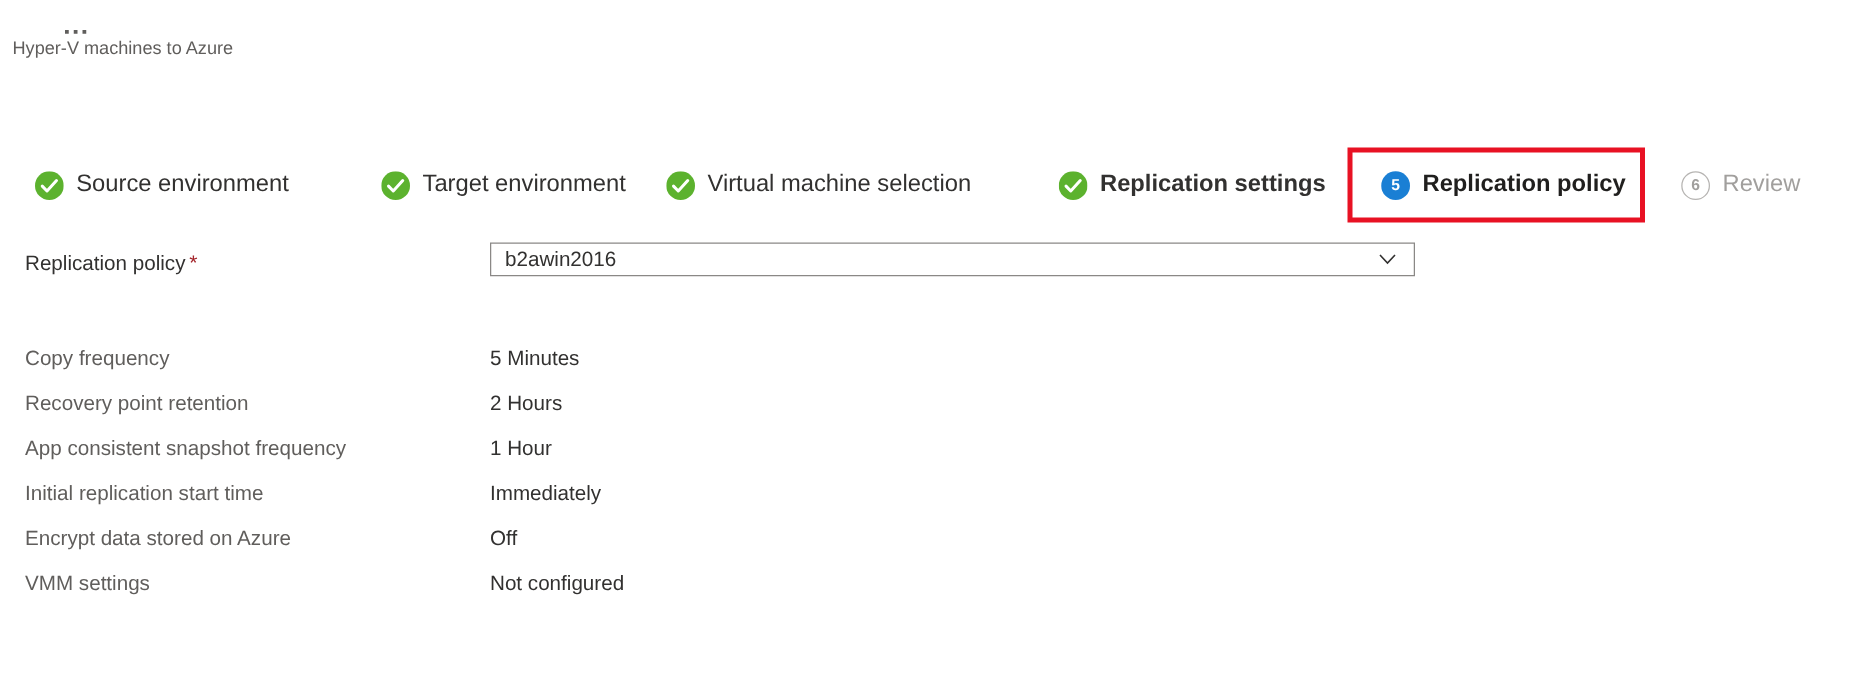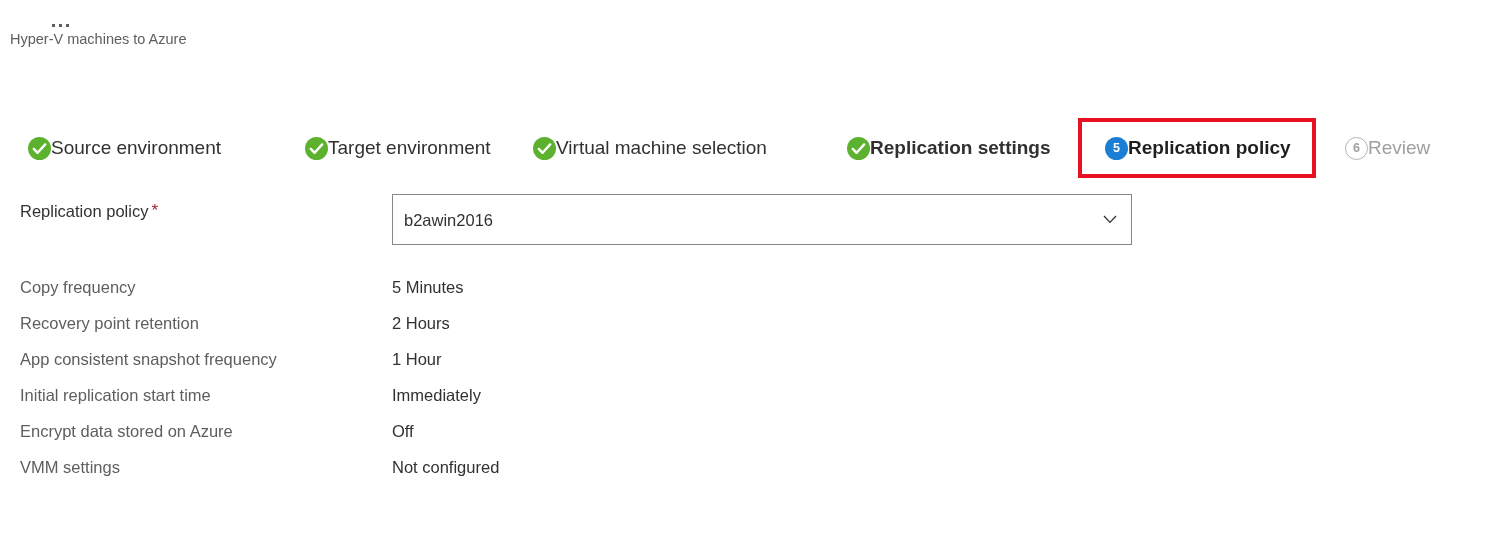--- a/index.html
+++ b/index.html
@@ -65,21 +65,21 @@
     top: 118px;
     width: 100%;
     height: 60px;
   }
   .tab {
     position: absolute;
     top: 0;
     height: 60px;
     display: flex;
     align-items: center;
-    gap: 0;
+    gap: 10px;
     padding: 0 8px;
     box-sizing: border-box;
     cursor: pointer;
     white-space: nowrap;
   }
   .tab.disabled { cursor: default; }
   .tab-label {
     font-size: 19px;
     line-height: 24px;
     color: #323130;
@@ -156,21 +156,21 @@
     font-size: 17px;
     margin-left: 3px;
     vertical-align: top;
     line-height: 22px;
   }
   .dropdown {
     position: absolute;
     left: 392px;
     top: 2px;
     width: 740px;
-    height: 51px;
+    height: 27px;
     border: 1px solid #8a8886;
     background: #ffffff;
     box-sizing: border-box;
     display: flex;
     align-items: center;
     justify-content: space-between;
     padding: 0 8px 0 11px;
     cursor: pointer;
   }
   .dropdown-value {

